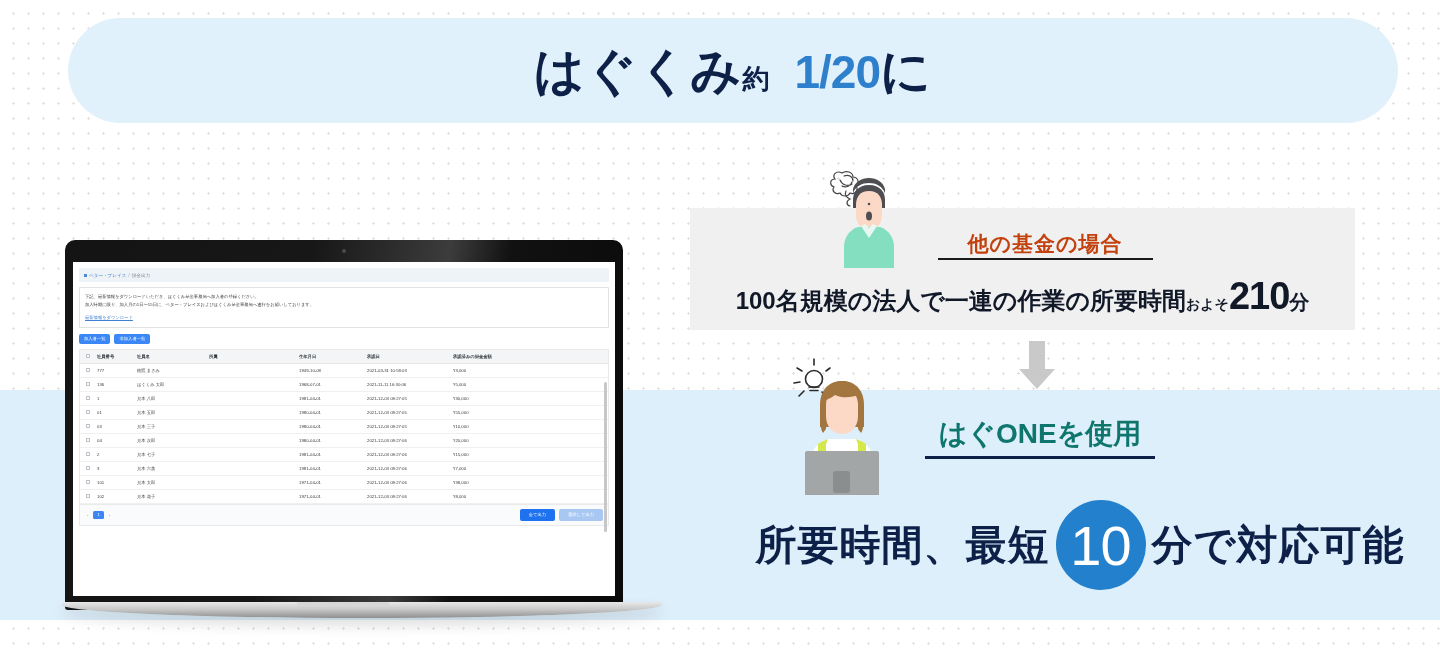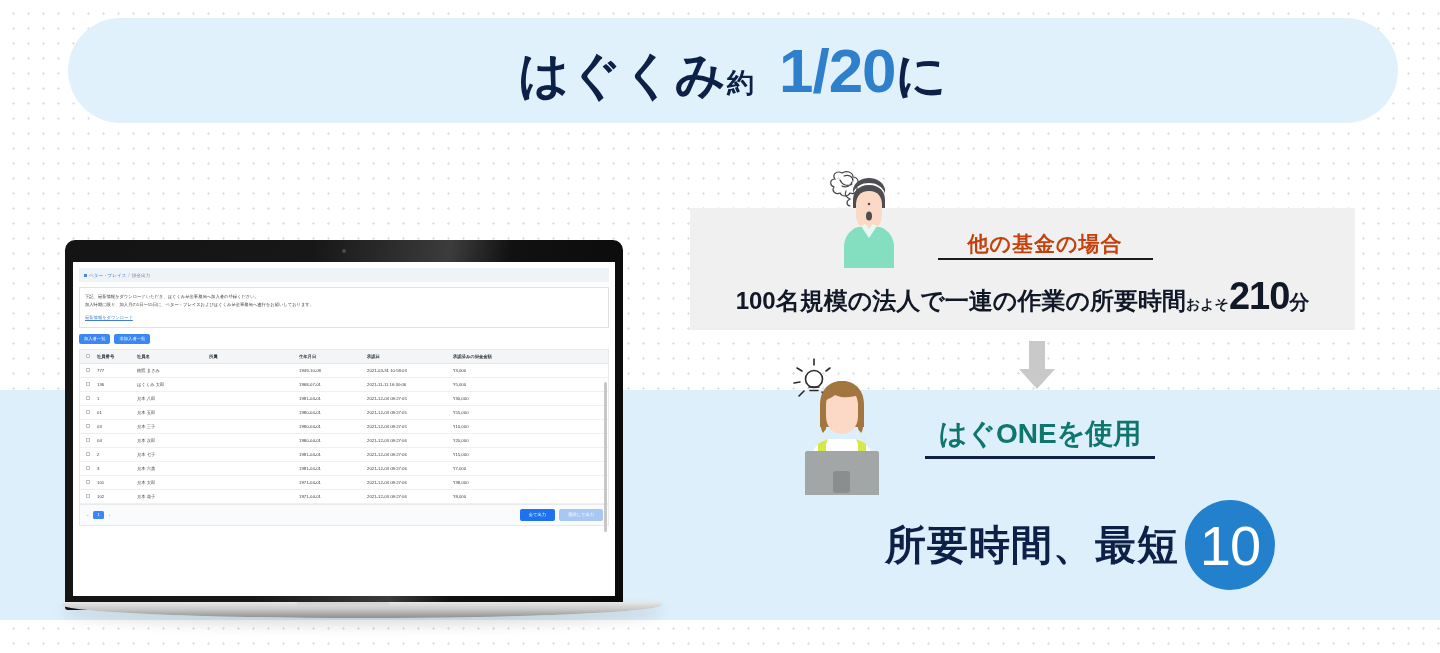--- a/index.html
+++ b/index.html
@@ -36,21 +36,21 @@
   }
   #hero-title {
     font-weight: bold;
     color: #0d2048;
     font-size: 50px;
     letter-spacing: 1px;
     white-space: nowrap;
     line-height: 1;
   }
   #hero-title .small { font-size: 27px; vertical-align: 0px; }
-  #hero-title .blue { color: #2e80cc; font-size: 62px; letter-spacing: -1px; margin-left: 24px; }
+  #hero-title .blue { color: #2e80cc; font-size: 46px; letter-spacing: -1px; margin-left: 24px; }
 
   
   #laptop { position: absolute; left: 62px; top: 240px; width: 600px; height: 400px; }
   #laptop-lid {
     position: absolute; left: 3px; top: 0; width: 558px; height: 370px;
     background: linear-gradient(100deg,#141414 0%,#171717 40%,#3c3c3c 62%,#111 72%,#0a0a0a 100%);
     border-radius: 10px 10px 3px 3px;
     padding: 22px 8px 14px 8px;
   }
   #laptop-cam {
@@ -395,13 +395,14 @@
   <path d="M68 84 c4 1.5 7 3 10 5 l0 48 -8 0 0 -48z" fill="#d4e84a"></path>
   <rect x="17" y="96" width="74" height="46" rx="2" fill="#a3a6a6"></rect>
   <rect x="45" y="116" width="17" height="22" rx="3" fill="#8b8e8e"></rect>
 </svg>
 
 <div id="label-hagu">はぐONEを使用</div>
 <div id="label-hagu-rule"></div>
 <div id="line-hagu">
   <span class="txt">所要時間、最短</span>
   <span id="circle-10">10</span>
+  <span class="txt">分で対応可能</span>
 </div>
 
 </body></html>

